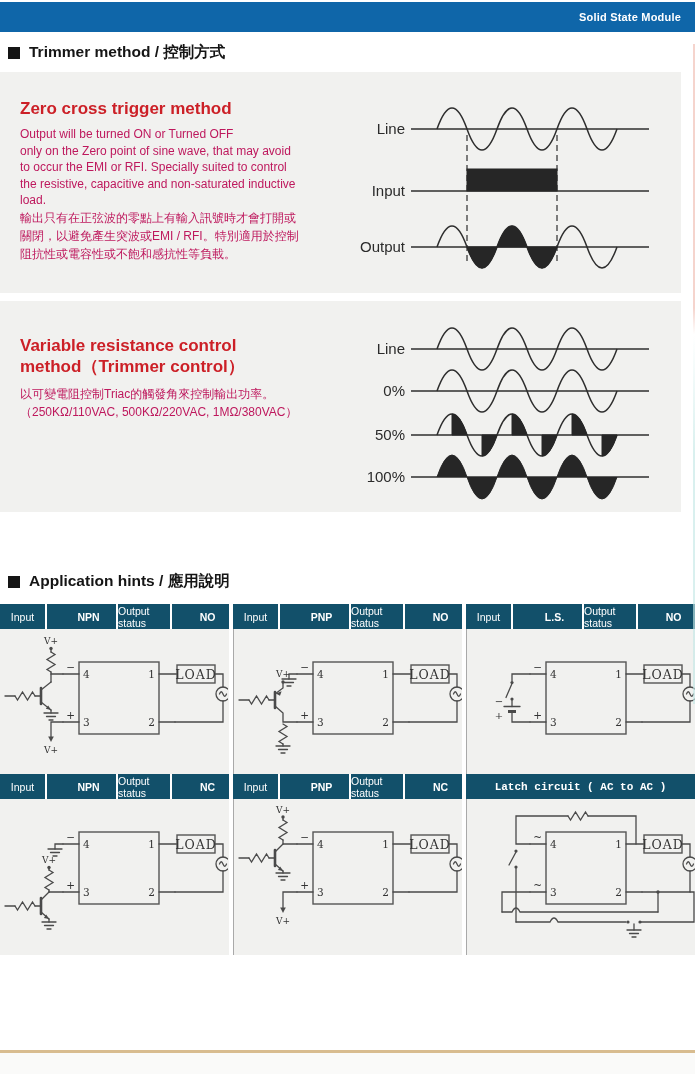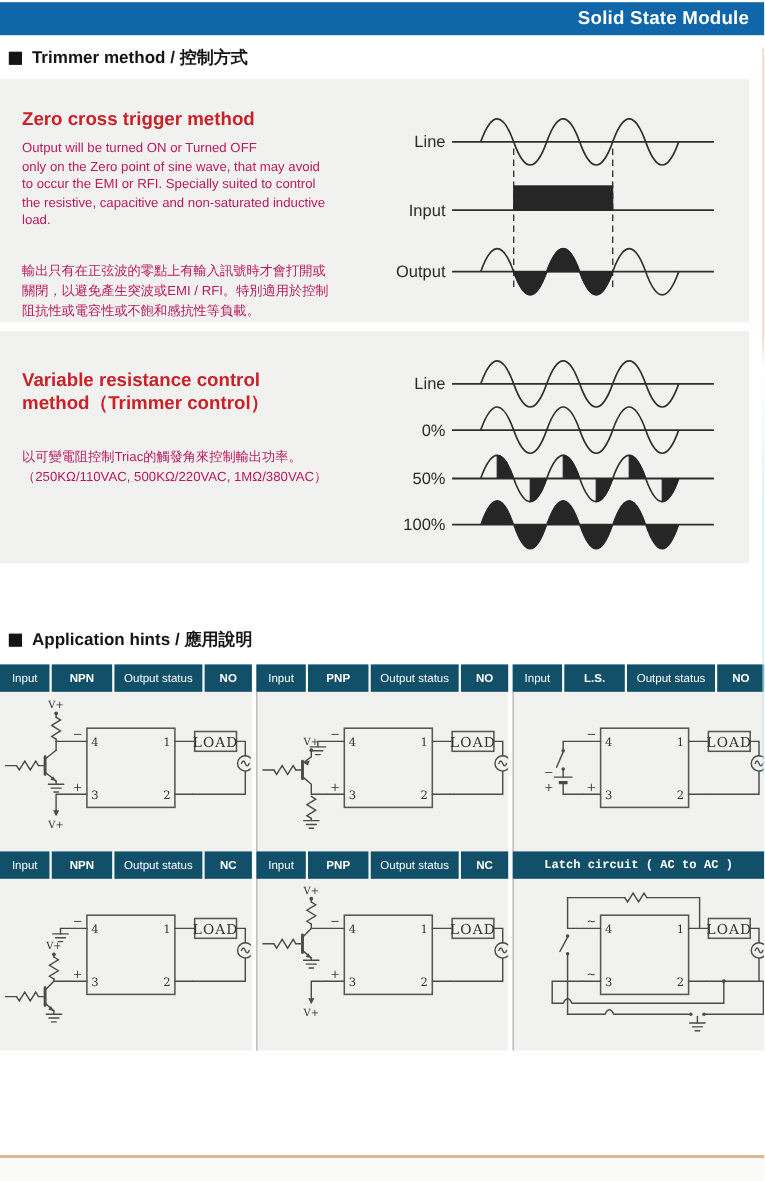--- a/index.html
+++ b/index.html
@@ -2,59 +2,59 @@
 <html style="--header-blue: #0f66a9; --table-teal: #12506a; --accent-red: #cc2027; --panel-gray: #f1f1ef; --rule-tan: #d8bc90;"><head>
 <meta charset="utf-8">
 <style>
   html,body{margin:0;padding:0;background:#fff;}
   #page{position:relative;width:695px;height:1074px;background:#fff;overflow:hidden;
         font-family:"Liberation Sans",sans-serif;}
 
   
   #top-bar{position:absolute;top:2px;left:0;right:0;height:30px;
     background:var(--header-blue,#0f66a9);color:#fff;
-    font-weight:bold;font-size:17px;line-height:30px;text-align:right;
+    font-weight:bold;font-size:11px;line-height:30px;text-align:right;
     padding-right:14px;box-sizing:border-box;letter-spacing:.2px;}
 
   
   .sec-h{position:absolute;left:8px;display:flex;align-items:center;gap:9px;
     font-weight:bold;font-size:15.5px;color:#151515;}
   .bullet{width:12px;height:12px;background:#151515;flex:0 0 auto;}
   #sec-control{top:42px;}
   #sec-hints{top:571px;}
 
   
   .panel{position:absolute;left:0;width:681px;background:var(--panel-gray,#f1f1ef);}
   #panel-zero{top:72px;height:221px;}
   #panel-trim{top:301px;height:211px;}
   .panel-text{position:absolute;left:20px;top:26px;width:335px;}
   #panel-trim .panel-text{top:34px;}
   .red-h{color:var(--accent-red,#cc2027);font-weight:bold;font-size:17px;
     line-height:1.25;margin:0 0 7px 0;white-space:pre-line;}
   .body-p{font-size:12px;line-height:1.38;color:#be185d;margin:0;white-space:pre-line;}
-  .body-p.zh{line-height:1.5;margin-top:28px;}
+  .body-p.zh{line-height:1.5;}
 
   .wave-svg{position:absolute;}
   #wave-zero{right:20px;top:23px;}
   #wave-trim{right:20px;top:16px;}
 
   
   .wv{stroke:#2e2e2e;stroke-width:1.5;fill:none;}
   .wvb{stroke:#2e2e2e;stroke-width:1.6;fill:none;}
   .wvf{fill:#262626;stroke:#262626;stroke-width:1;}
   .wl{font:15px "Liberation Sans",sans-serif;fill:#2b2b2b;text-anchor:end;}
   .dash{stroke:#2e2e2e;stroke-width:1.2;stroke-dasharray:6 4;fill:none;}
 
   
   #app-table{position:absolute;top:604px;left:0;width:695px;}
   .app-hrow{display:flex;gap:4px;background:#fff;}
   .app-group{width:229px;display:flex;gap:2px;background:#fff;box-sizing:border-box;}
   .hcell{background:var(--table-teal,#12506a);color:#fff;display:flex;align-items:center;
     justify-content:center;height:25px;font-size:10.5px;}
-  .hcell.b{font-weight:bold;}
+  .hcell.b{font-weight:bold;padding-left:14px;}
   .w-input{width:45px;}.w-type{width:55px;}.w-status{flex:1;}.w-no{width:43px;}
   .hcell.full{flex:1;font-weight:bold;font-size:11px;font-family:Liberation Mono, monospace;}
   .app-crow{display:flex;gap:4px;background:#fff;}
   .ccell{width:229px;background:var(--panel-gray,#f1f1ef);display:flex;
     align-items:center;justify-content:center;box-sizing:border-box;}
   .ccell + .ccell{border-left:1px solid #a9a9a9;}
   .crow1 .ccell{height:145px;}
   .crow2 .ccell{height:156px;}
 
   

